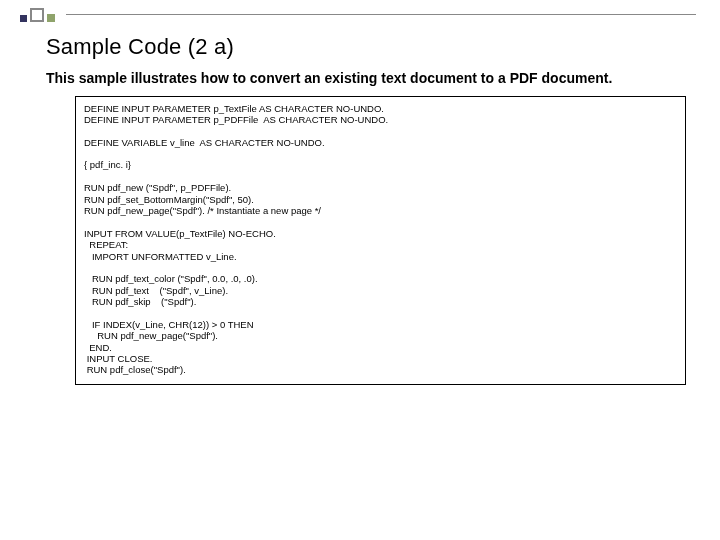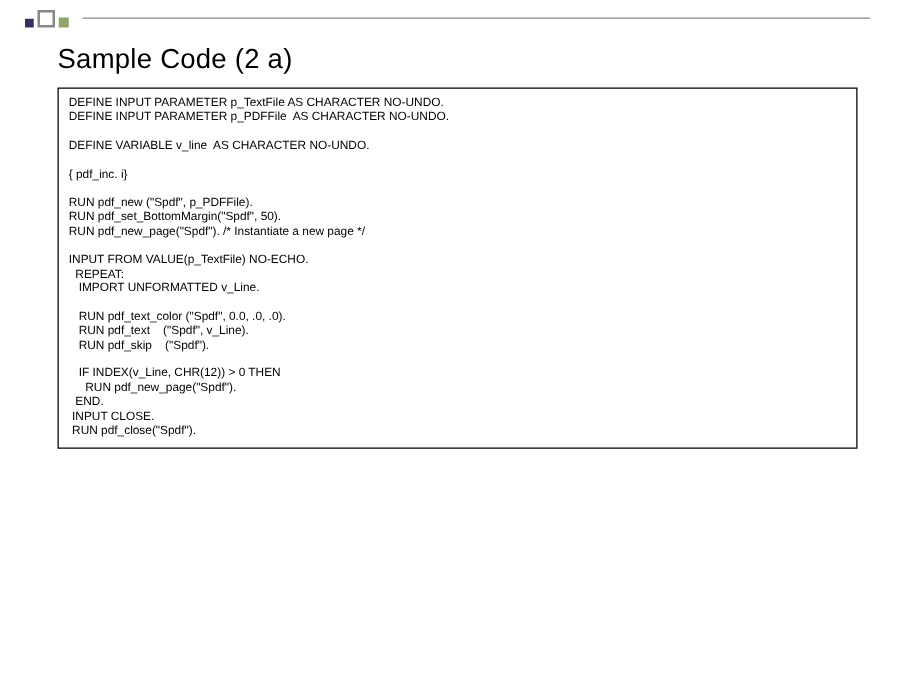--- a/index.html
+++ b/index.html
@@ -68,37 +68,39 @@
     margin: 2px 0 8px 0;
     line-height: 1.25;
   }
   .codebox {
     border: 1px solid #000;
     padding: 6px 8px 8px 8px;
     font-family: Arial, Helvetica, sans-serif;
     font-size: 9.5px;
     line-height: 1.2;
     white-space: pre;
+    margin-left: 29px;
   }
 </style>
 </head>
 <body>
 
 <div class="page">
 
   <div class="deco">
     <div class="sq sq1"></div>
     <div class="sq sq2"></div>
     <div class="sq sq3"></div>
   </div>
   <div class="topline"></div>
 
   <div class="content">
     <h1 class="title">Sample Code (2 a)</h1>
 
+    <div class="subtitle">This sample illustrates how to convert an existing text document to a PDF document.</div>
 
     <div class="codebox">DEFINE INPUT PARAMETER p_TextFile AS CHARACTER NO-UNDO.
 DEFINE INPUT PARAMETER p_PDFFile  AS CHARACTER NO-UNDO.
 
 DEFINE VARIABLE v_line  AS CHARACTER NO-UNDO.
 
 { pdf_inc. i}
 
 RUN pdf_new ("Spdf", p_PDFFile).
 RUN pdf_set_BottomMargin("Spdf", 50).

